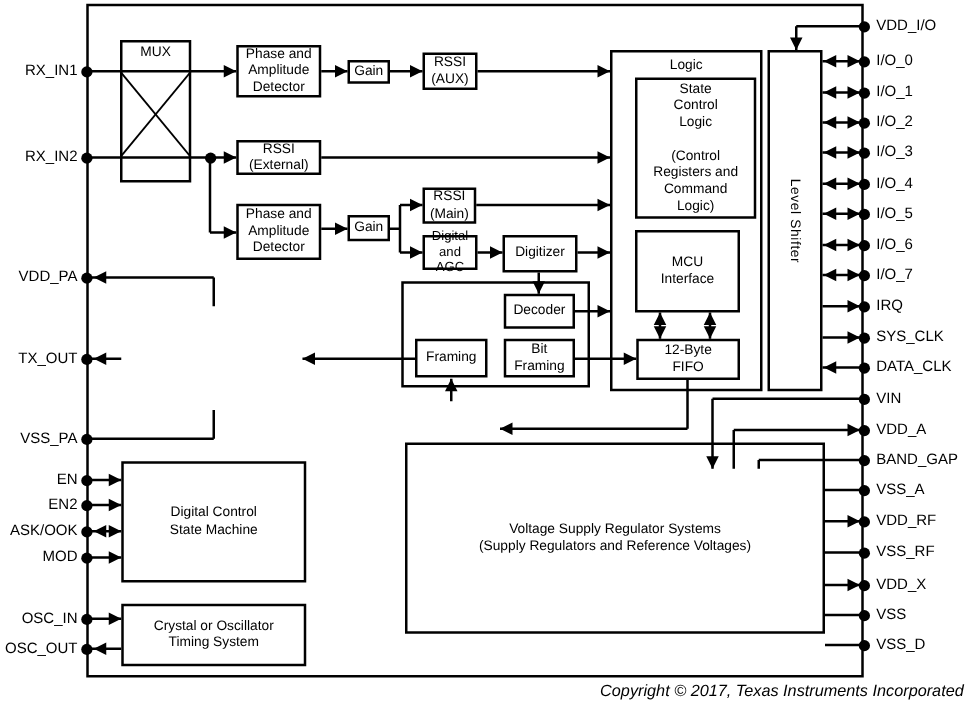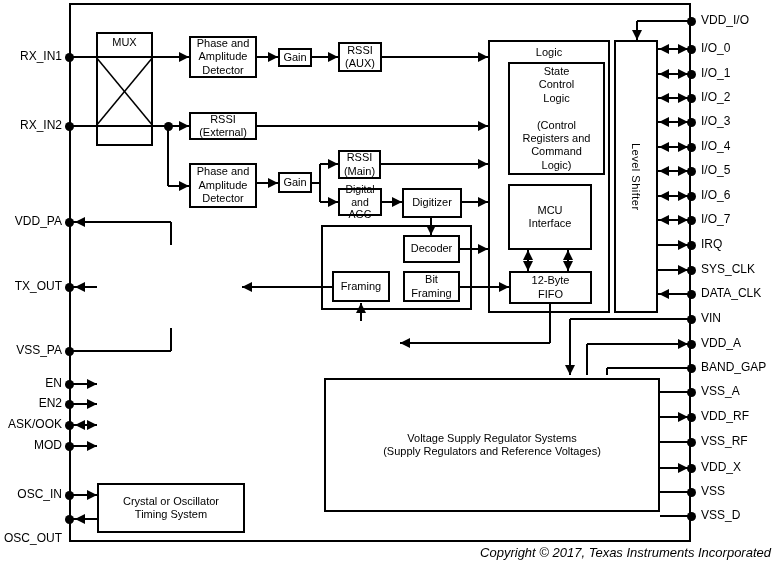--- a/index.html
+++ b/index.html
@@ -106,42 +106,46 @@
   <div class="box" style="left:509px;top:271px;width:83px;height:33px">
       <span class="bl">12-Byte
 FIFO</span>
     </div>
 
   <div class="box" style="left:614px;top:40px;width:44px;height:273px">
       <span class="vert">Level Shifter</span>
     </div>
 
 
+  <div class="box" style="left:97px;top:369px;width:148px;height:97px">
+      <span class="bl">Digital Control
+State Machine</span>
+    </div>
 
   <div class="box" style="left:97px;top:483px;width:148px;height:50px">
       <span class="bl">Crystal or Oscillator
 Timing System</span>
     </div>
 
-  <div class="box" style="left:324px;top:378px;width:336px;height:134px">
+  <div class="box" style="left:324px;top:354px;width:336px;height:153px">
       <span class="bl">Voltage Supply Regulator Systems
 (Supply Regulators and Reference Voltages)</span>
     </div>
 
   <div class="pl" style="top:49px">RX_IN1</div>
   <div class="pl" style="top:118px">RX_IN2</div>
   <div class="pl" style="top:214px">VDD_PA</div>
   <div class="pl" style="top:279px">TX_OUT</div>
   <div class="pl" style="top:343px">VSS_PA</div>
   <div class="pl" style="top:376px">EN</div>
   <div class="pl" style="top:396px">EN2</div>
   <div class="pl" style="top:417px">ASK/OOK</div>
   <div class="pl" style="top:438px">MOD</div>
   <div class="pl" style="top:487px">OSC_IN</div>
-  <div class="pl" style="top:531px">OSC_OUT</div>
+  <div class="pl" style="top:511px">OSC_OUT</div>
 
   <div class="pr" style="top:13px">VDD_I/O</div>
   <div class="pr" style="top:41px">I/O_0</div>
   <div class="pr" style="top:66px">I/O_1</div>
   <div class="pr" style="top:90px">I/O_2</div>
   <div class="pr" style="top:114px">I/O_3</div>
   <div class="pr" style="top:139px">I/O_4</div>
   <div class="pr" style="top:163px">I/O_5</div>
   <div class="pr" style="top:188px">I/O_6</div>
   <div class="pr" style="top:212px">I/O_7</div>

